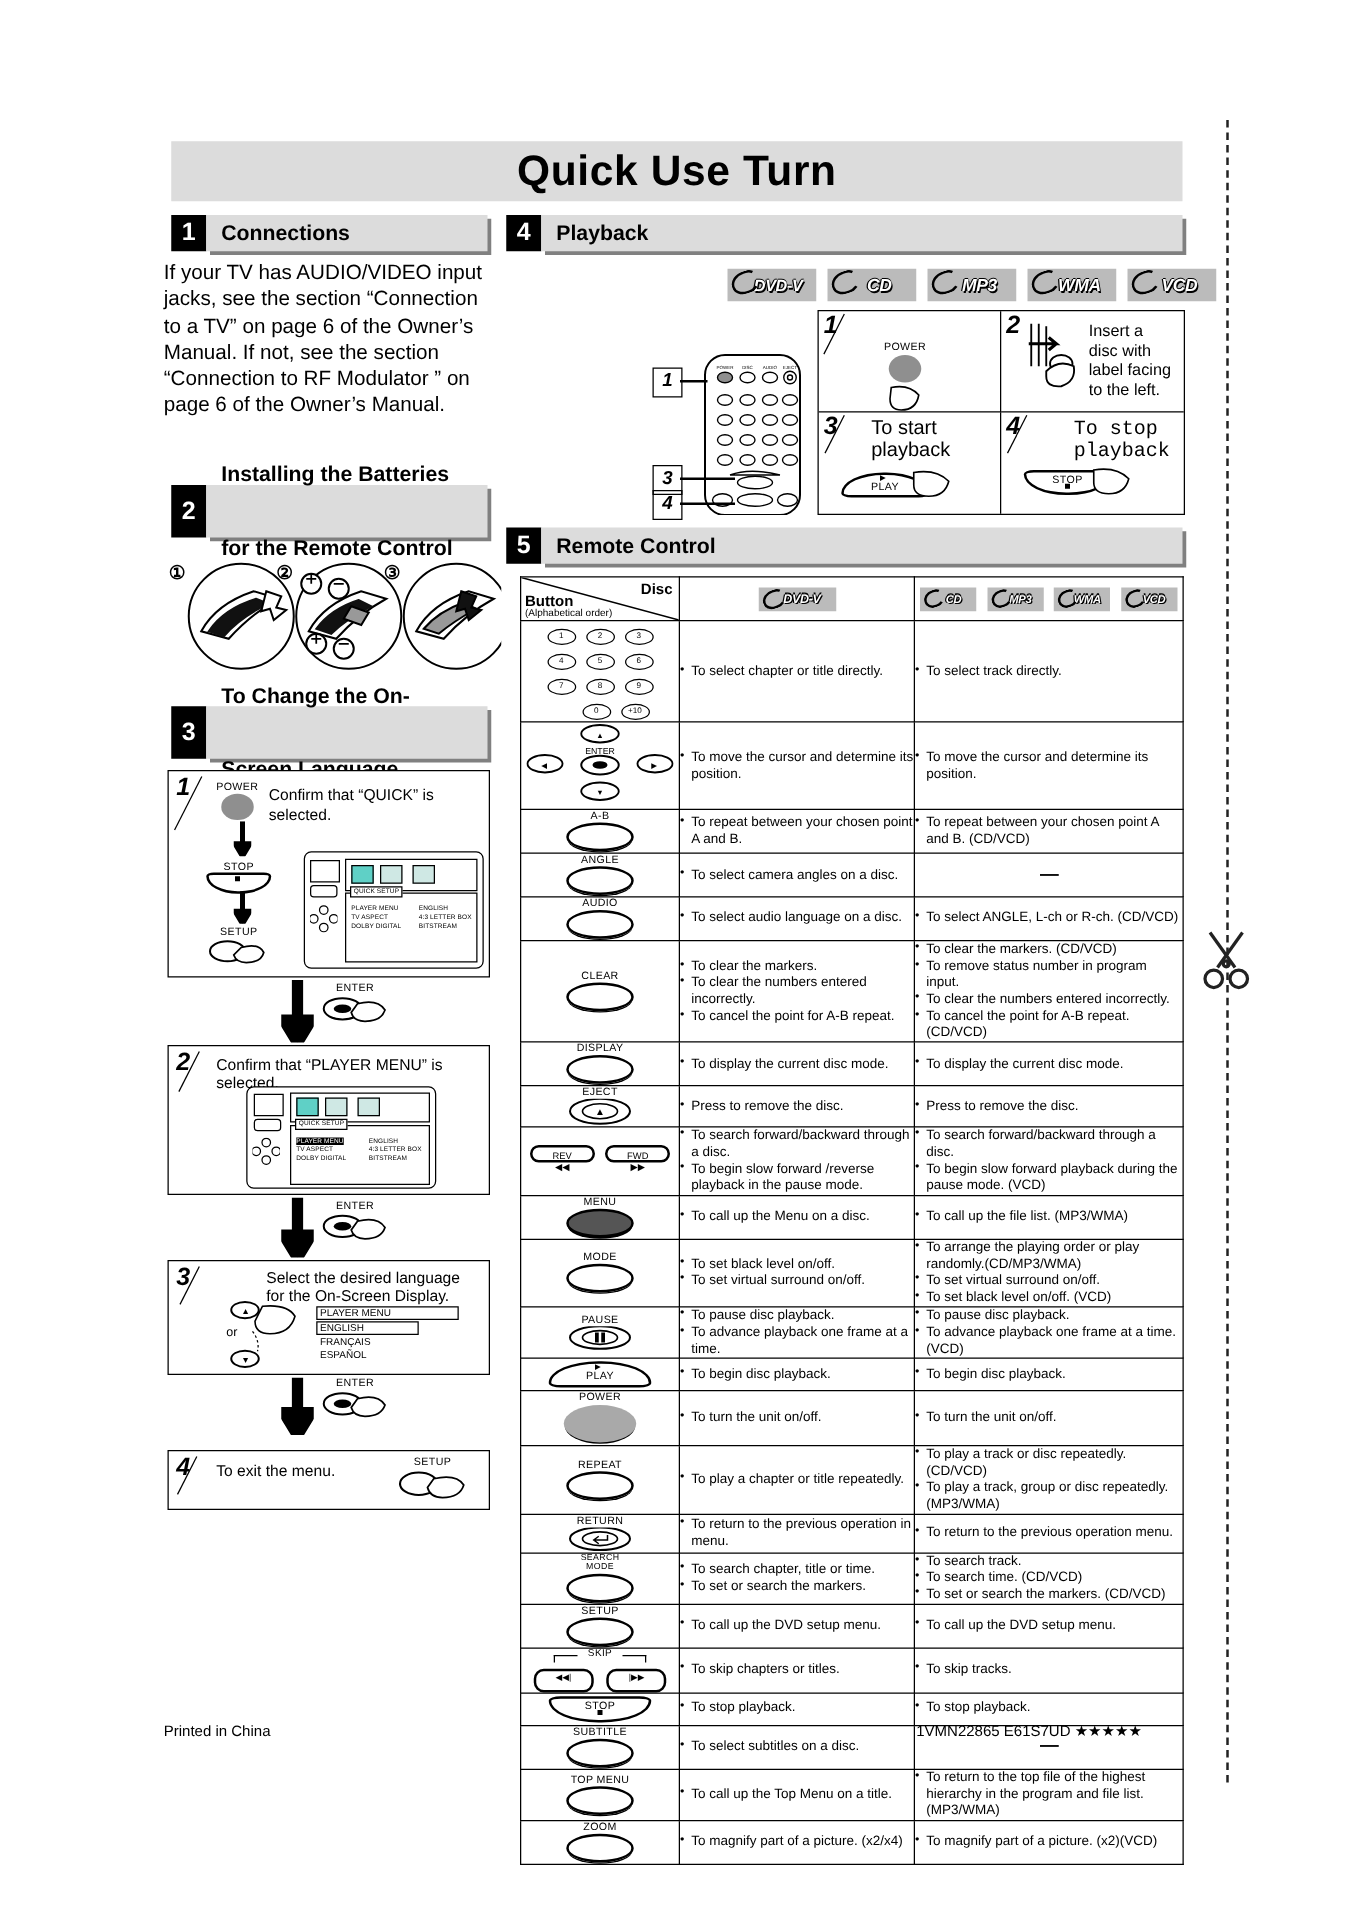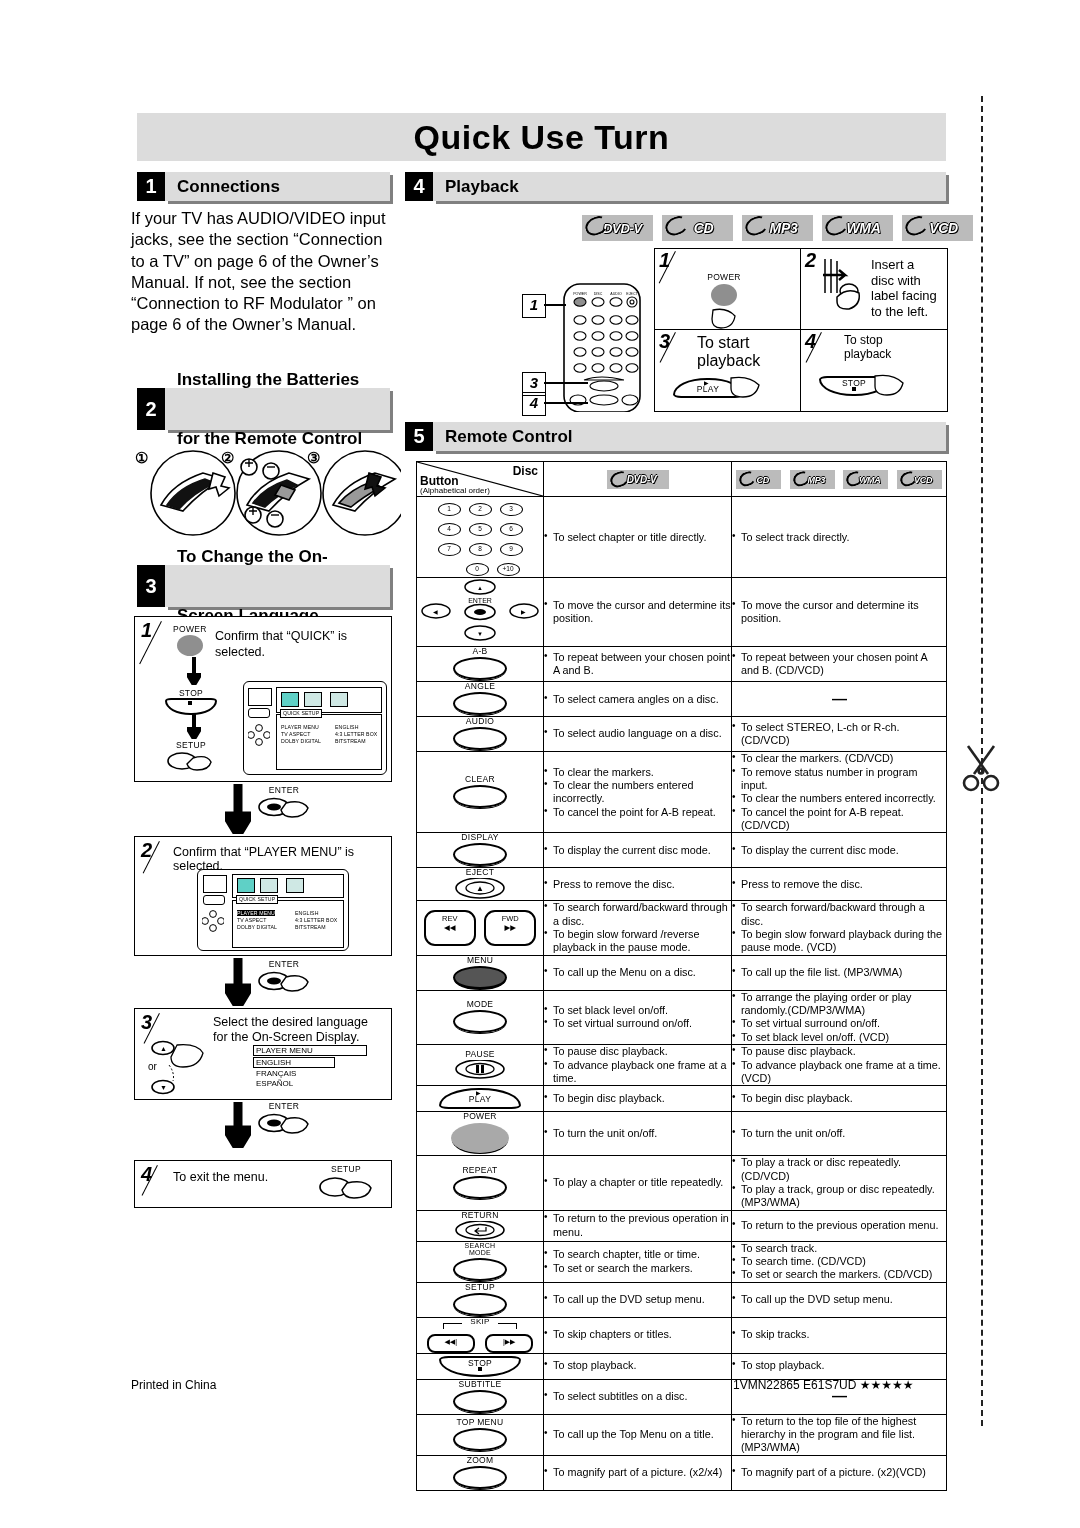--- a/index.html
+++ b/index.html
@@ -71,21 +71,21 @@
   .lbl{font-size:8.5px;letter-spacing:.3px;line-height:1.05;display:block;text-align:center;}
   .lbl.two{font-size:7px;}
   .keypad{display:inline-block;}
   .key{display:inline-block;width:21px;height:11px;border:1.4px solid #000;border-radius:50%;
         font-size:6.5px;line-height:9px;text-align:center;margin:1.1px 4px;}
   .dpad{position:relative;width:118px;height:64px;display:inline-block;}
   .playbtn{width:78px;height:17px;border:2px solid #000;
            border-radius:50% 50% 12% 12%/85% 85% 18% 18%;position:relative;}
   .stopbtn{width:78px;height:17px;border:2px solid #000;
            border-radius:12% 12% 50% 50%/18% 18% 85% 85%;position:relative;}
-  .revfwd{width:52px;height:36px;border:2px solid #000;border-radius:11px;
+  .revfwd{width:52px;height:14px;border:2px solid #000;border-radius:11px;
           display:inline-block;margin:0 2px;font-size:7.5px;text-align:center;
           line-height:9px;padding-top:2px;box-sizing:border-box;}
   .skipb{width:44px;height:15px;border:2px solid #000;border-radius:8px;
          display:inline-block;margin:0 3px;font-size:7px;text-align:center;line-height:12px;}
 
   
   .osd{position:absolute;border:1.3px solid #000;border-radius:6px;background:#fff;}
   .osdicon{width:16px;height:13px;border:1.3px solid #000;background:#cfe8e4;
            display:inline-block;margin-right:3px;position:relative;}
   .menuline{font-size:5.2px;line-height:1.35;letter-spacing:.1px;}
@@ -294,21 +294,21 @@
       <ellipse cx="18" cy="12" rx="7" ry="3.4" fill="#000"></ellipse>
       <path d="M30 8 q16 -4 22 5 q-3 9 -16 9 q-9 0 -11 -7z" fill="#fff" stroke="#000" stroke-width="1.4"></path>
       </svg>
   </div>
 
   <div class="box" style="left:134px;top:1008px;width:258px;height:92px;">
     <div class="stepnum" style="left:6px;top:2px;">3</div>
     <div class="slash" style="left:24px;top:4px;height:34px;"></div>
     <div style="position:absolute;left:78px;top:6px;width:172px;font-size:12.5px;line-height:1.22;">Select the desired language for the On-Screen Display.</div>
 
-    <div style="position:absolute;left:12px;top:30px;text-decoration:underline;">
+    <div style="position:absolute;left:45px;top:30px;text-decoration:underline;">
       <svg width="60" height="58">
         <ellipse cx="16" cy="9" rx="11" ry="6.5" fill="none" stroke="#000" stroke-width="1.6"></ellipse>
         <text x="13" y="12" font-size="7">▲</text>
         <ellipse cx="16" cy="48" rx="11" ry="6.5" fill="none" stroke="#000" stroke-width="1.6"></ellipse>
         <text x="13" y="51" font-size="7">▼</text>
         <path d="M30 6 q20 -2 26 8 q-4 14 -20 14 q-12 0 -12 -10z" fill="#fff" stroke="#000" stroke-width="1.3"></path>
         <path d="M22 26 q6 8 4 16" fill="none" stroke="#000" stroke-width="1" stroke-dasharray="2,2"></path>
       </svg>
       <span style="position:absolute;left:1px;top:22px;font-size:10px;">or</span>
     </div>
@@ -459,21 +459,21 @@
           <span class="lbl" style="position:absolute;left:0;right:0;top:5px;">PLAY</span>
         </div>
         <svg width="48" height="22" style="position:absolute;left:54px;top:-2px;">
             <path d="M4 2 q18 -3 28 7 q-3 12 -16 12 q-12 0 -12 -9z" fill="#fff" stroke="#000" stroke-width="1.3"></path>
           </svg>
       </div>
     </div>
     <div style="position:absolute;left:50%;top:50%;width:50%;height:50%;box-sizing:border-box;">
       <div class="stepnum" style="left:4px;top:0px;">4</div>
       <div class="slash" style="left:20px;top:2px;height:34px;"></div>
-      <div style="position:absolute;left:43px;top:4px;font-size:12px;line-height:1.15;width:86px;">To stop playback</div>
+      <div style="position:absolute;left:58px;top:4px;font-size:16px;line-height:1.15;width:86px;font-family:Liberation Mono, monospace;">To stop playback</div>
       <div style="position:absolute;left:18px;top:46px;">
         <div class="stopbtn" style="width:66px;height:16px;">
           <span class="lbl" style="position:absolute;left:0;right:0;top:1px;">STOP</span>
           <span style="position:absolute;left:31px;top:9px;width:4px;height:4px;background:#000;"></span>
         </div>
         <svg width="48" height="22" style="position:absolute;left:52px;top:-2px;">
             <path d="M4 2 q18 -3 28 7 q-3 12 -16 12 q-12 0 -12 -9z" fill="#fff" stroke="#000" stroke-width="1.3"></path>
           </svg>
       </div>
     </div>
@@ -616,21 +616,21 @@
         <span class="lbl">AUDIO</span>
         <div class="oval" style="margin:1px auto;"></div>
       </td>
       <td class="desc">
             <ul>
               <li>To select audio language on a disc.</li>
             </ul>
           </td>
       <td class="desc">
             <ul>
-              <li>To select STEREO, L-ch or R-ch. (CD/VCD)</li>
+              <li>To select ANGLE, L-ch or R-ch. (CD/VCD)</li>
             </ul>
           </td>
     </tr>
 
     <tr>
       <td class="btncell">
         <span class="lbl">CLEAR</span>
         <div class="oval" style="margin:1px auto;"></div>
       </td>
       <td class="desc">

